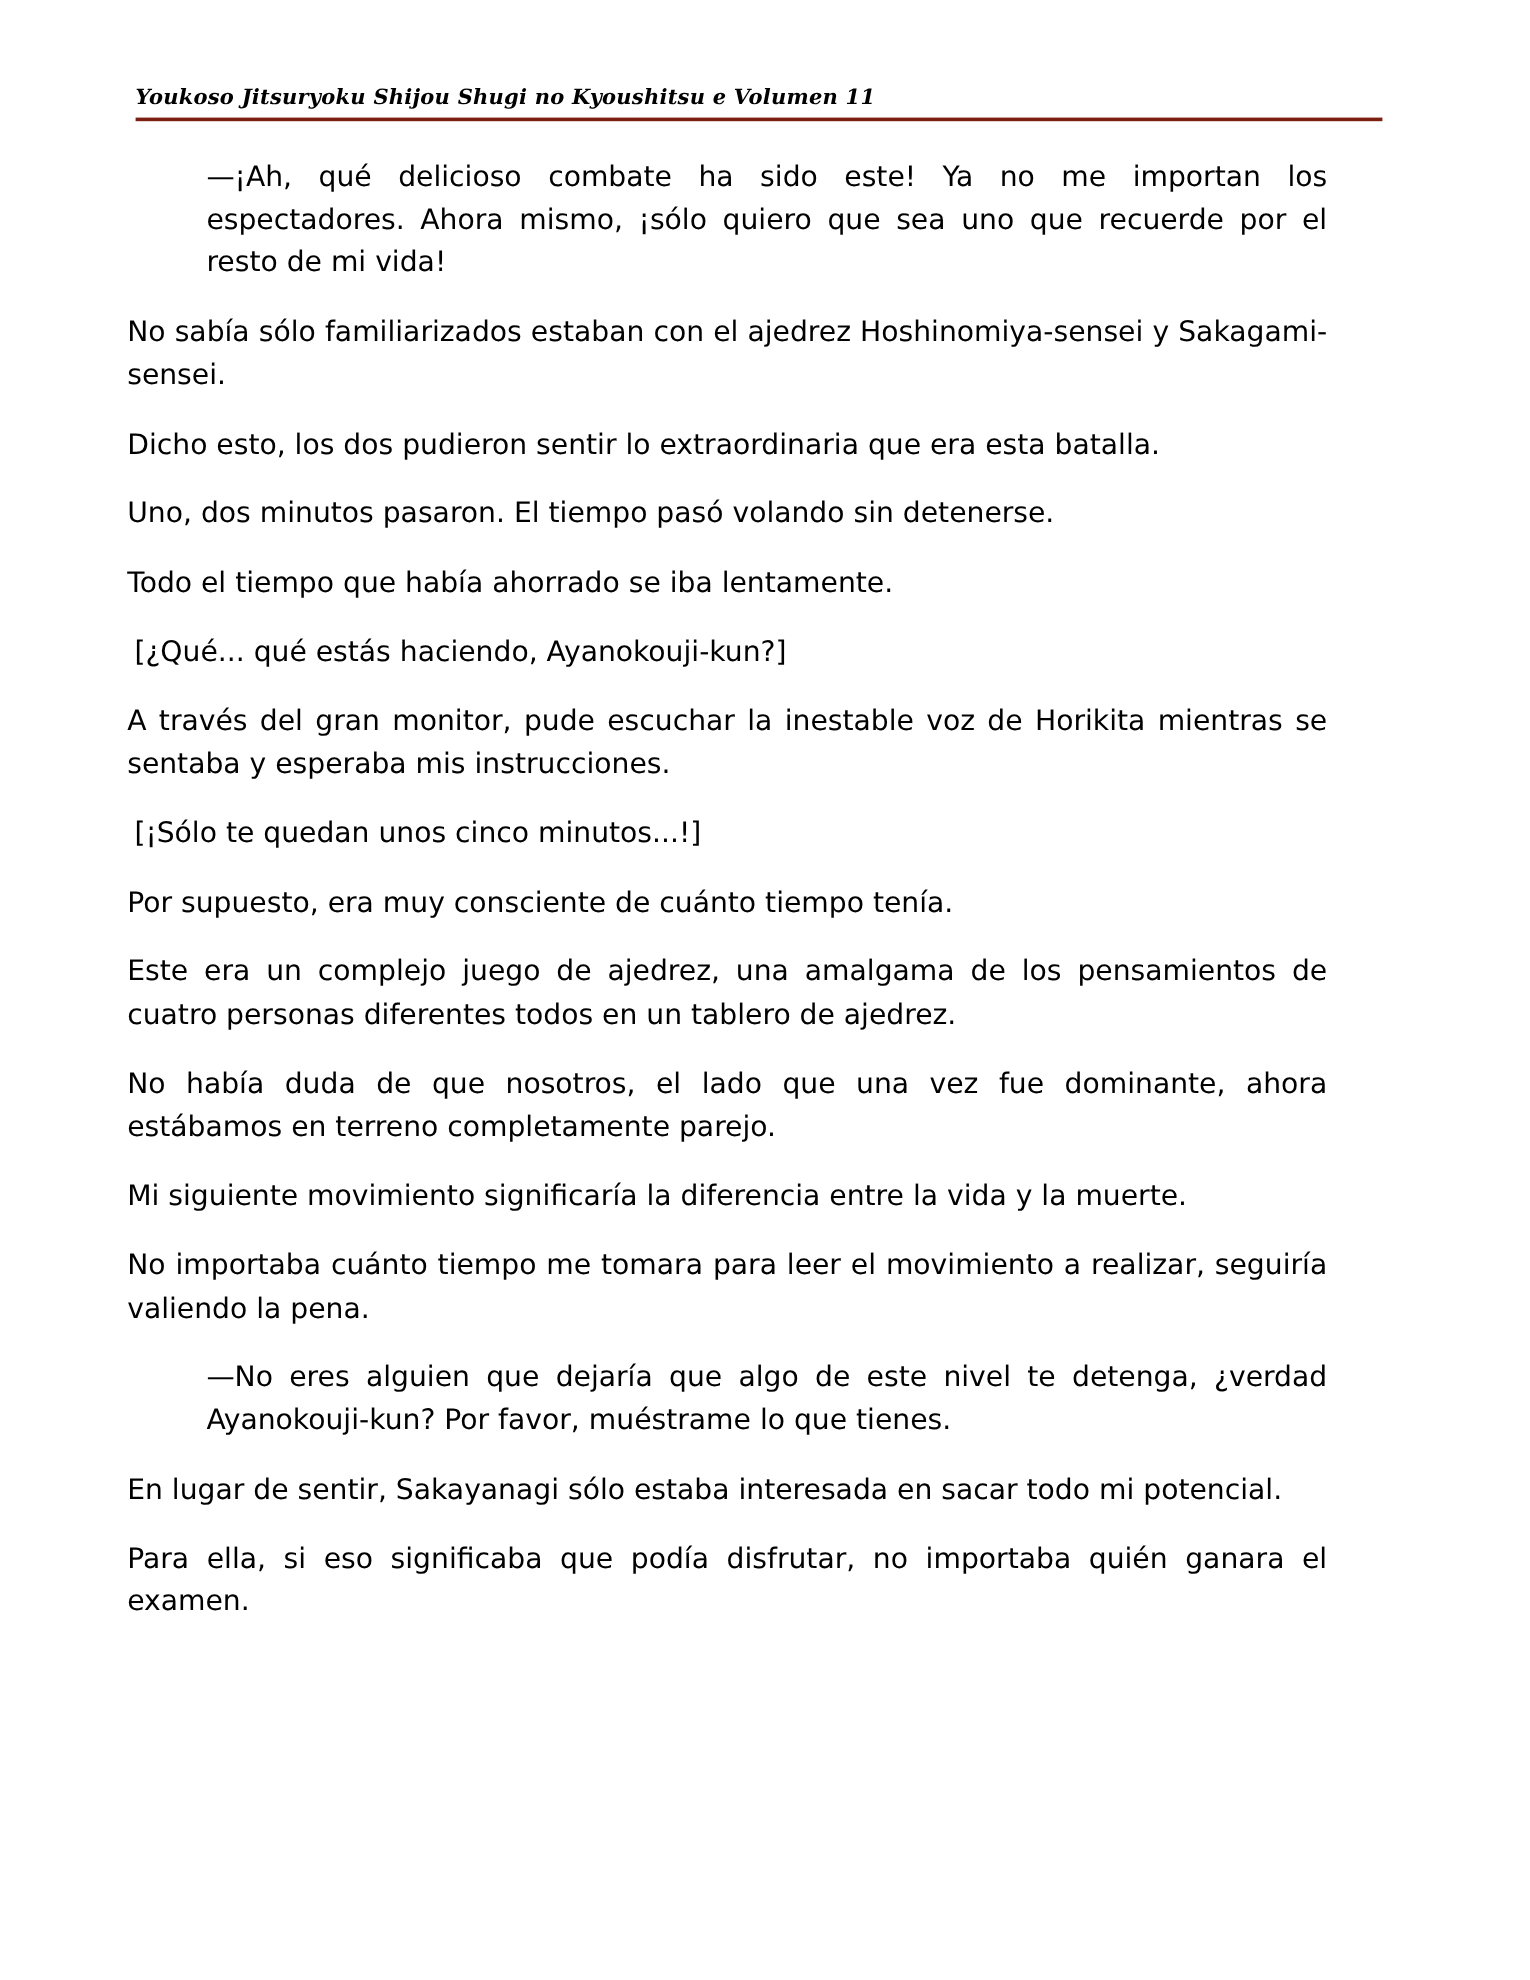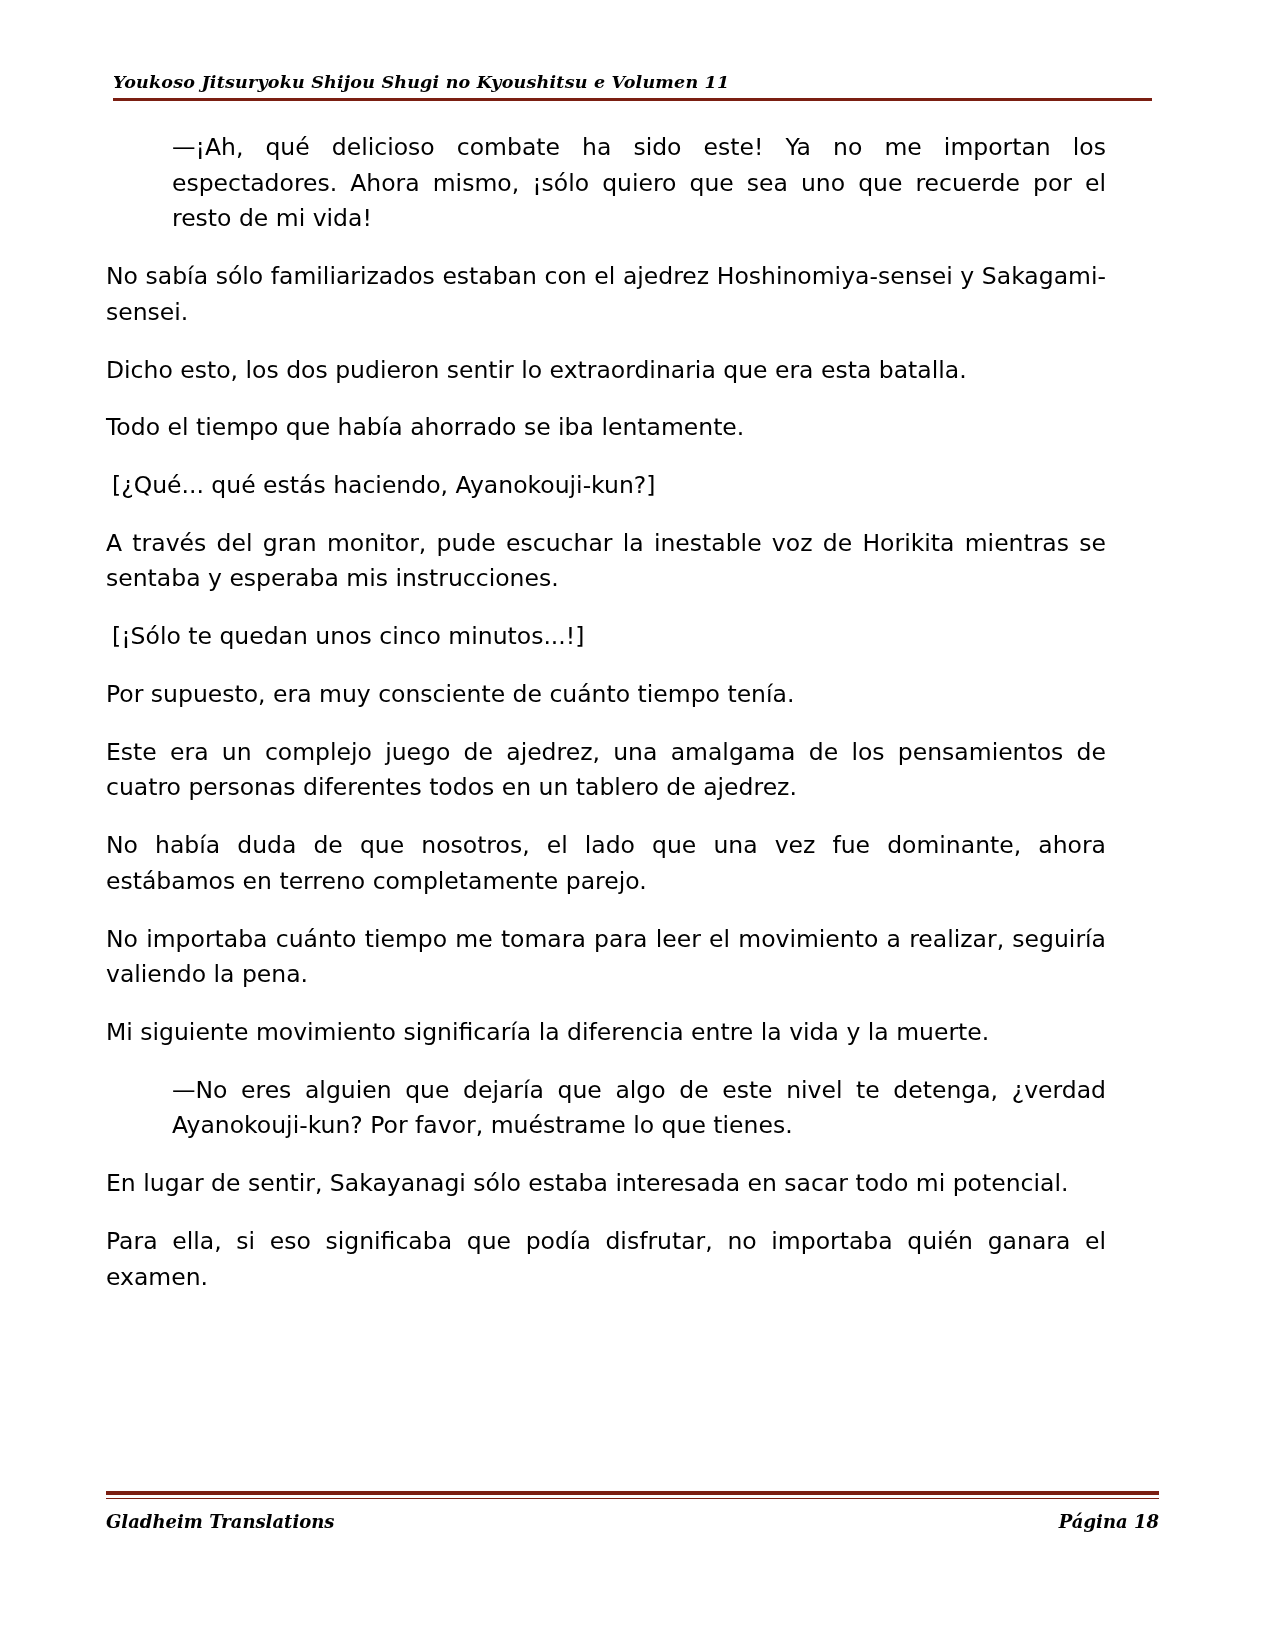--- a/index.html
+++ b/index.html
@@ -105,36 +105,29 @@
 
   <div class="header">
     <div class="header-title">Youkoso Jitsuryoku Shijou Shugi no Kyoushitsu e Volumen 11</div>
     <div class="header-rule"></div>
   </div>
 
   <div class="content">
       <p class="indent">—¡Ah, qué delicioso combate ha sido este! Ya no me importan los espectadores. Ahora mismo, ¡sólo quiero que sea uno que recuerde por el resto de mi vida!</p>
       <p>No sabía sólo familiarizados estaban con el ajedrez Hoshinomiya-sensei y Sakagami-sensei.</p>
       <p>Dicho esto, los dos pudieron sentir lo extraordinaria que era esta batalla.</p>
+      <p>Uno, dos minutos pasaron. El tiempo pasó volando sin detenerse.</p>
       <p>Todo el tiempo que había ahorrado se iba lentamente.</p>
       <p class="bracket">[¿Qué... qué estás haciendo, Ayanokouji-kun?]</p>
       <p>A través del gran monitor, pude escuchar la inestable voz de Horikita mientras se sentaba y esperaba mis instrucciones.</p>
       <p class="bracket">[¡Sólo te quedan unos cinco minutos...!]</p>
       <p>Por supuesto, era muy consciente de cuánto tiempo tenía.</p>
       <p>Este era un complejo juego de ajedrez, una amalgama de los pensamientos de cuatro personas diferentes todos en un tablero de ajedrez.</p>
       <p>No había duda de que nosotros, el lado que una vez fue dominante, ahora estábamos en terreno completamente parejo.</p>
+      <p>Mi siguiente movimiento significaría la diferencia entre la vida y la muerte.</p>
       <p>No importaba cuánto tiempo me tomara para leer el movimiento a realizar, seguiría valiendo la pena.</p>
-      <p>Mi siguiente movimiento significaría la diferencia entre la vida y la muerte.</p>
       <p class="indent">—No eres alguien que dejaría que algo de este nivel te detenga, ¿verdad Ayanokouji-kun? Por favor, muéstrame lo que tienes.</p>
       <p>En lugar de sentir, Sakayanagi sólo estaba interesada en sacar todo mi potencial.</p>
       <p>Para ella, si eso significaba que podía disfrutar, no importaba quién ganara el examen.</p>
     </div>
 
-  <div class="footer">
-    <div class="footer-rule-top"></div>
-    <div class="footer-rule-bot"></div>
-    <div class="footer-row">
-      <div class="footer-left">Gladheim Translations</div>
-      <div class="footer-right">Página 18</div>
-    </div>
-  </div>
 
 </div>
 
 </body></html>

